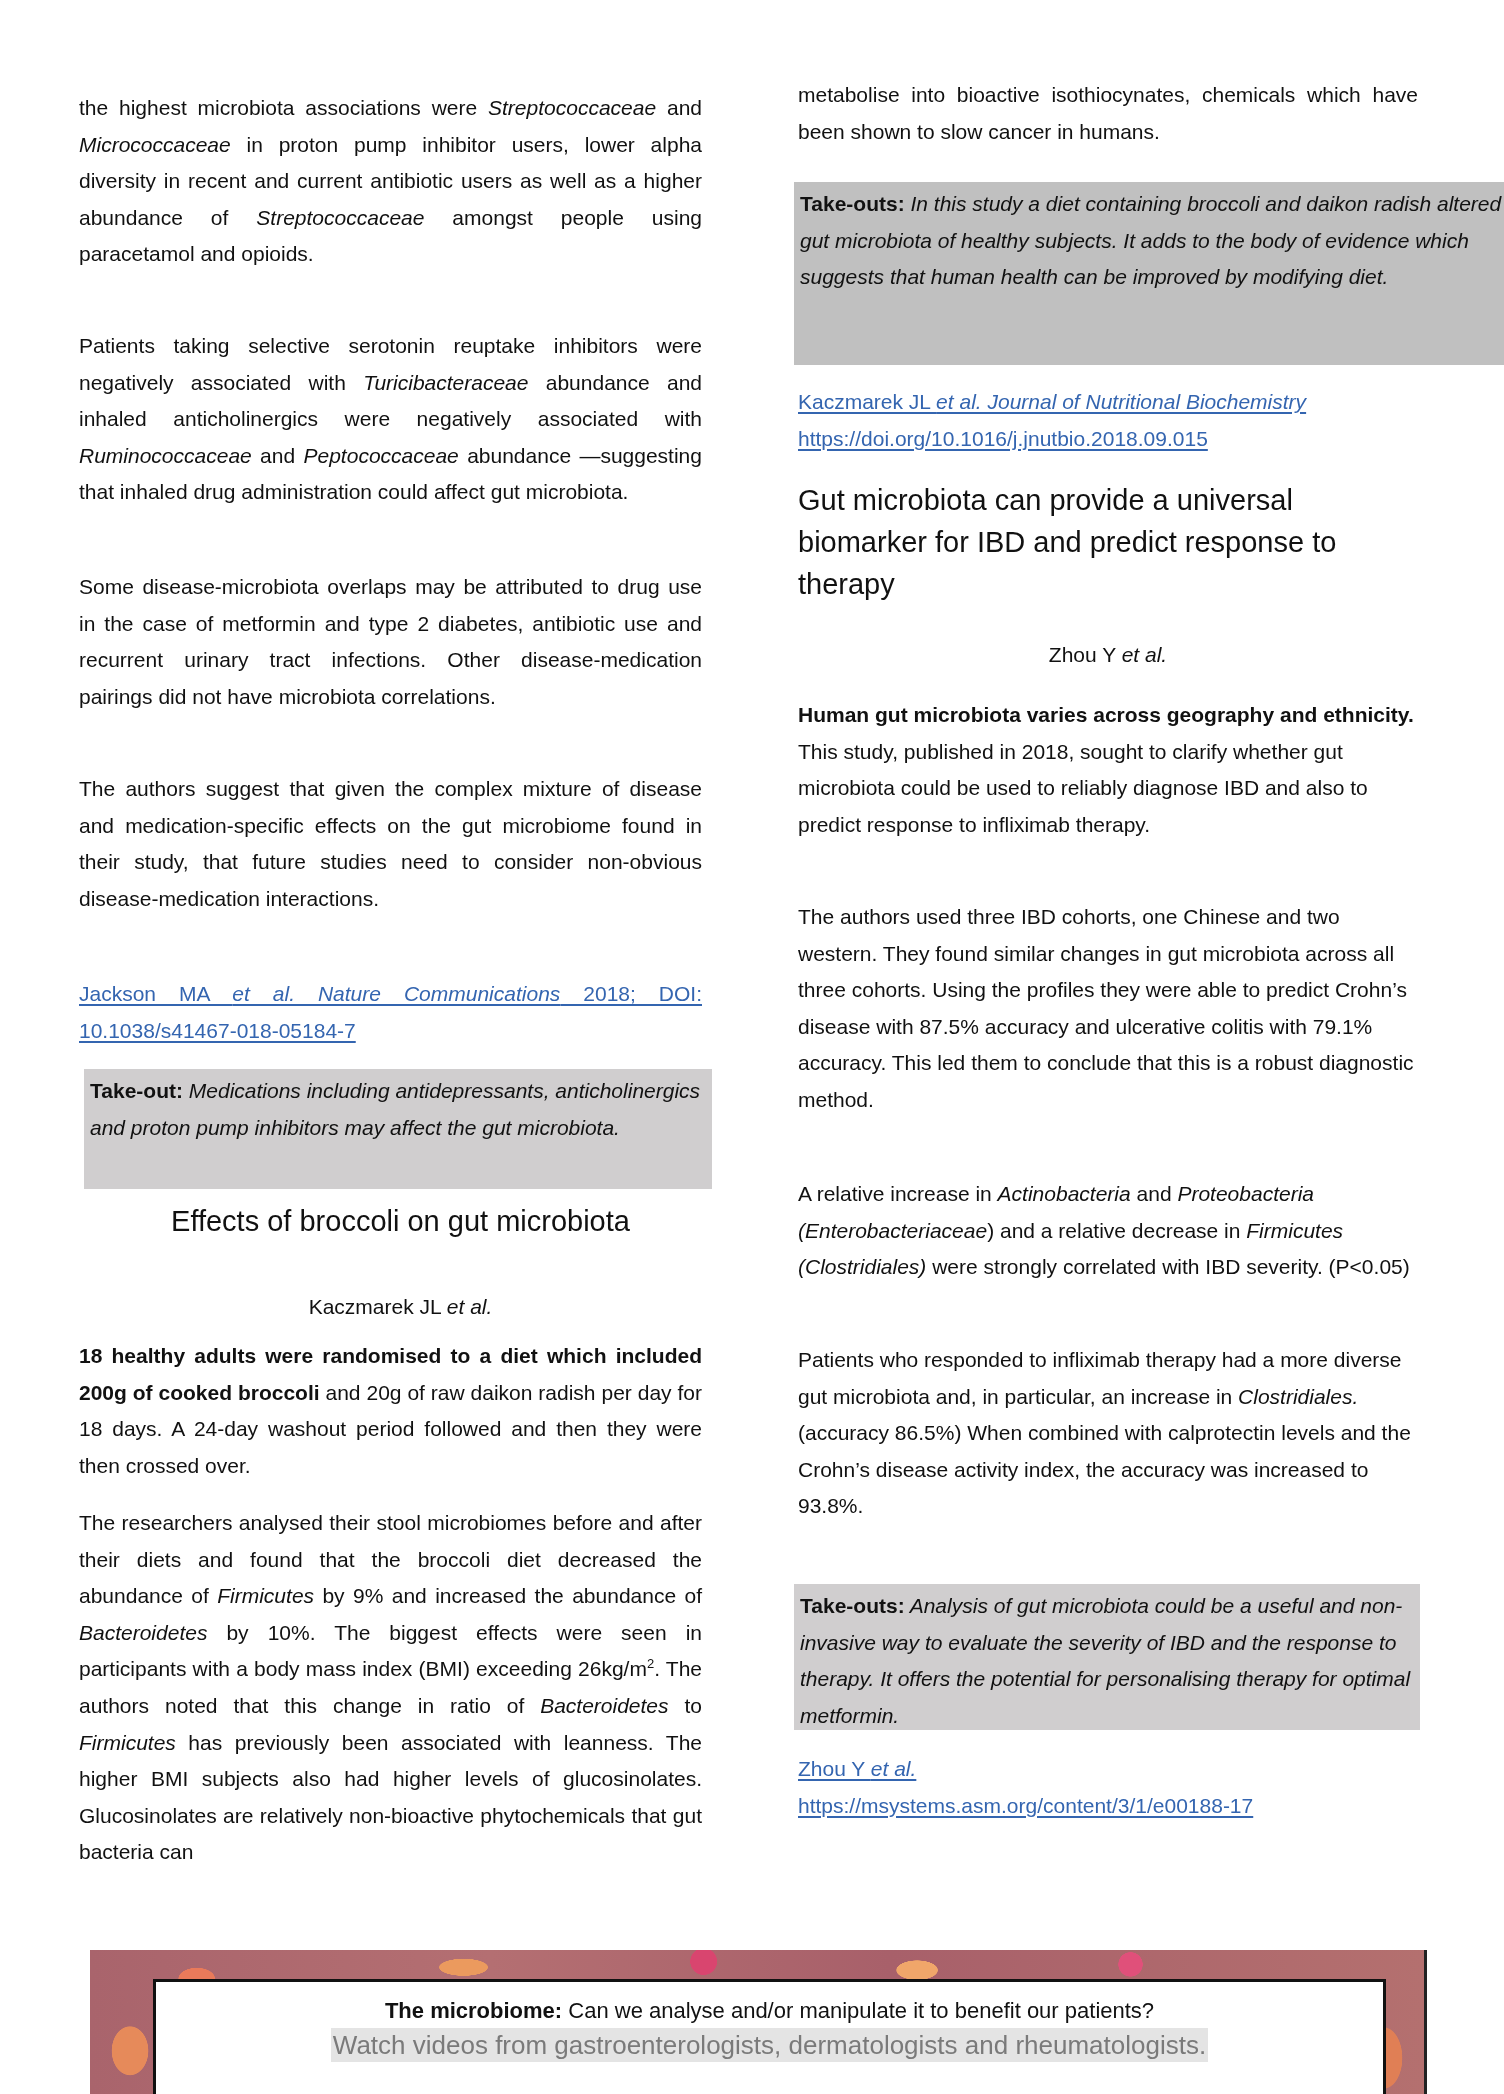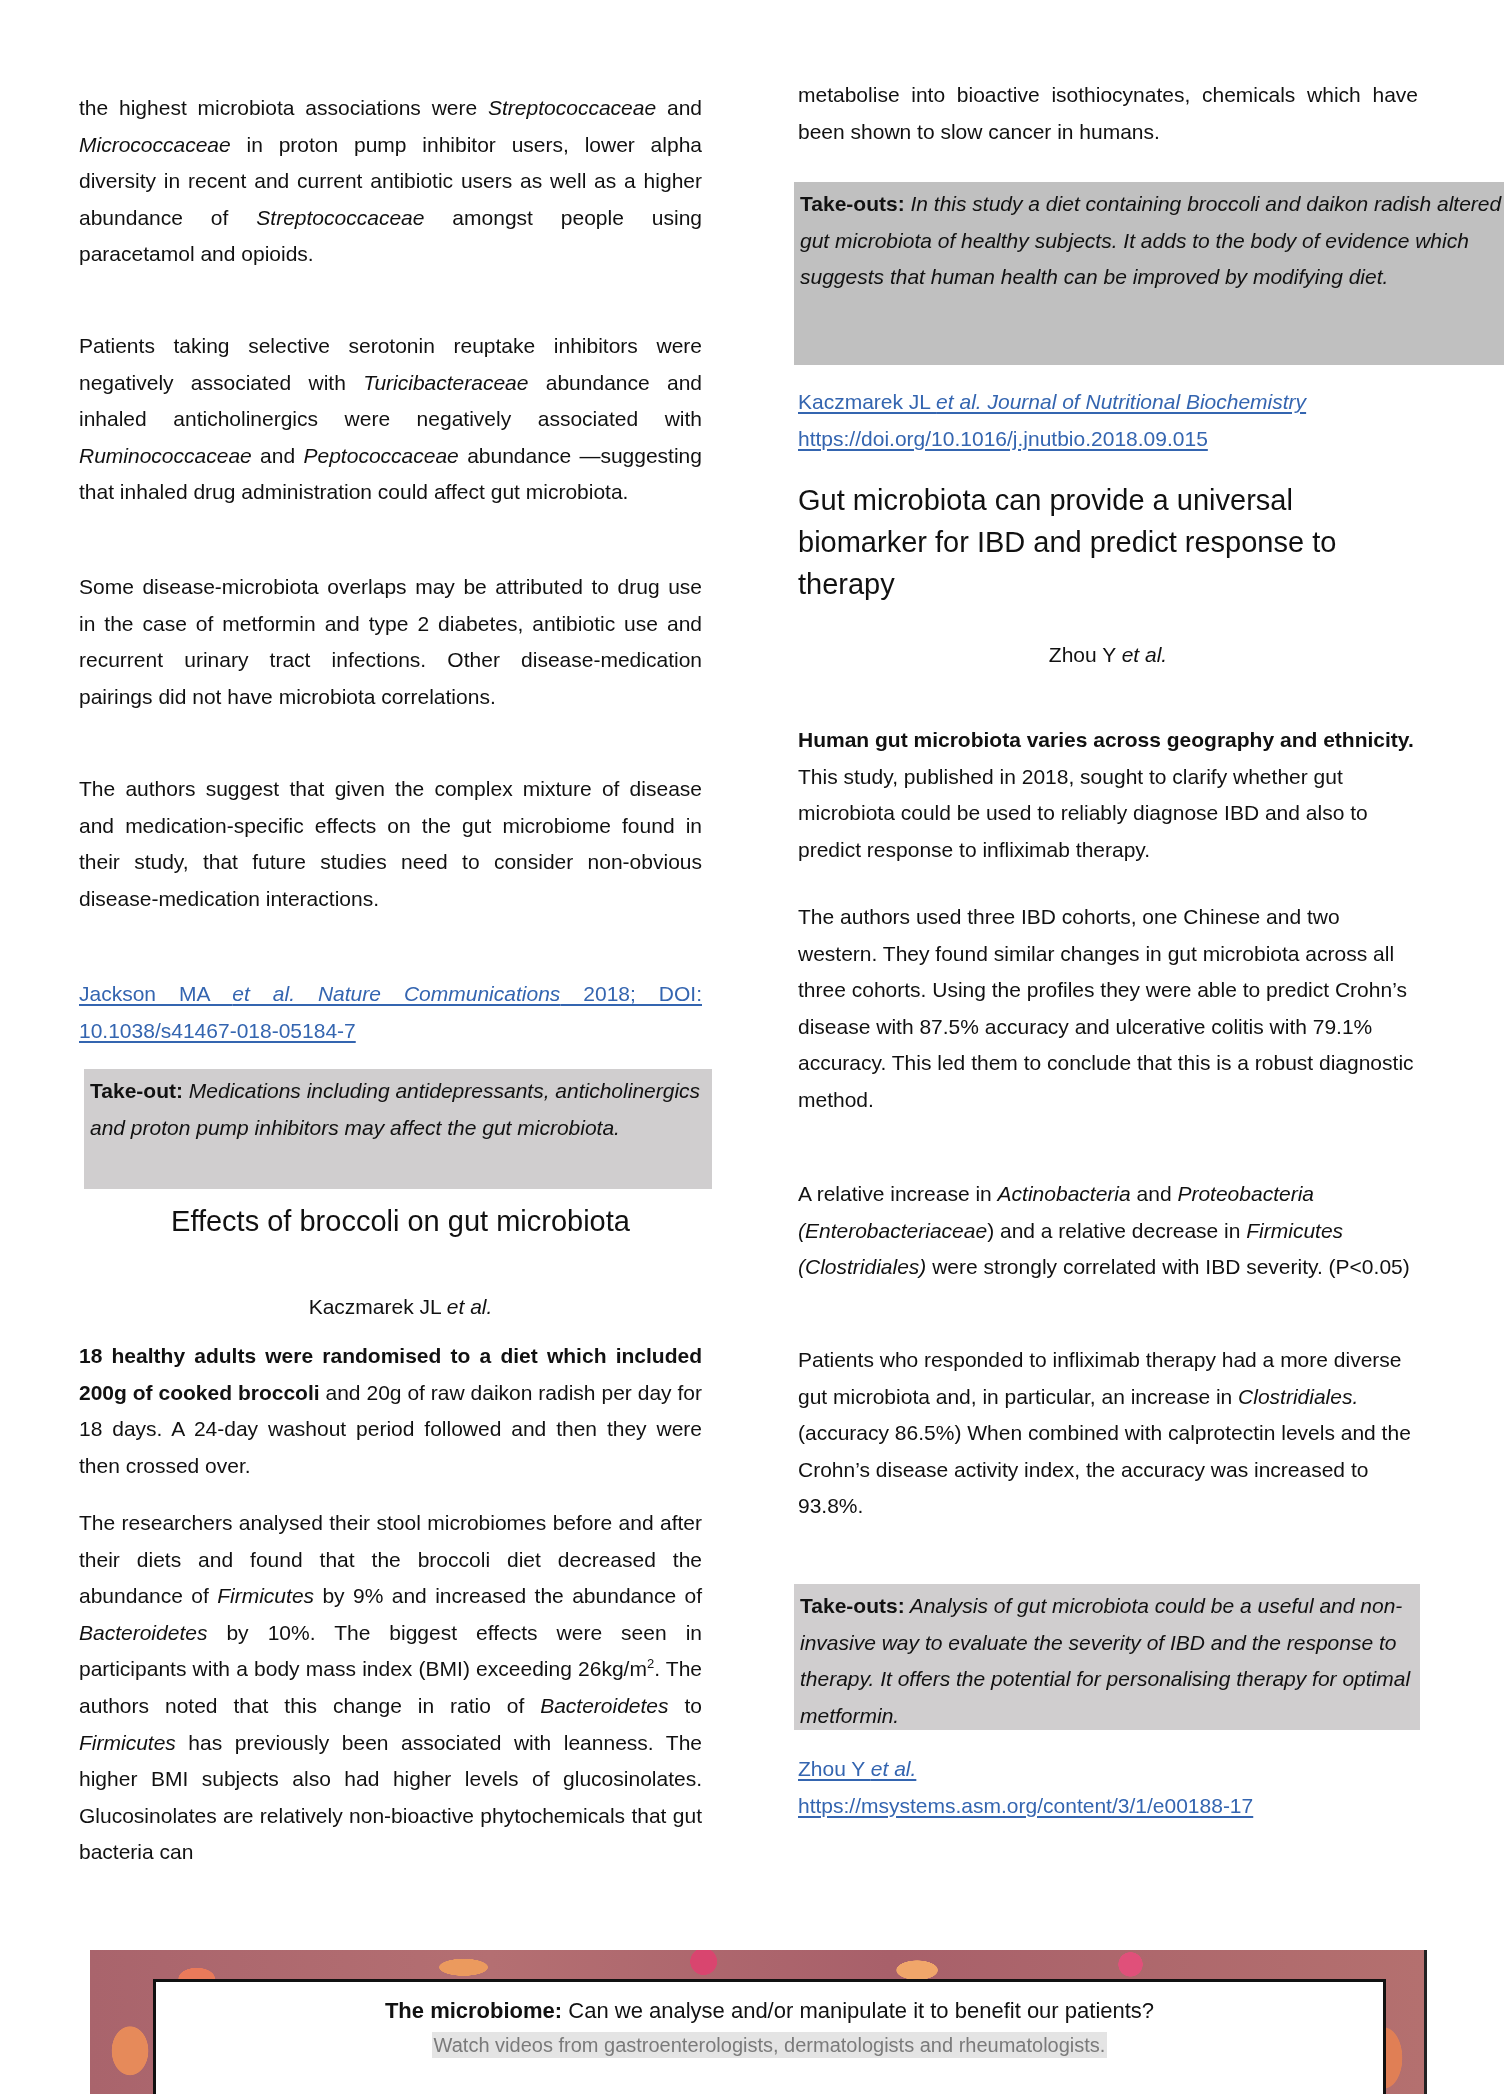--- a/index.html
+++ b/index.html
@@ -30,21 +30,21 @@
               radial-gradient(ellipse 20px 20px at 78% 10%, #e0507a 60%, transparent 62%),
               radial-gradient(ellipse 36px 18px at 90% 30%, #e58c5c 60%, transparent 62%),
               radial-gradient(ellipse 30px 40px at 3% 70%, #e68a5a 60%, transparent 62%),
               radial-gradient(ellipse 30px 50px at 97% 75%, #e07f55 60%, transparent 62%),
               linear-gradient(90deg, #a9646c, #b46f72 30%, #a8606a 60%, #b4706f 100%); }
   .banner-box { position: absolute; left: 153px; top: 1979px; width: 1233px; height: 130px;
                 background: #ffffff; border: 3px solid #111; box-sizing: border-box; }
   .banner-line1 { position: absolute; left: 0; right: 0; top: 14px; text-align: center;
                   font-size: 22px; line-height: 30px; color: #111; }
   .banner-line2 { position: absolute; left: 0; right: 0; top: 48px; text-align: center;
-                  font-size: 20px; line-height: 30px; }
+                  font-size: 26px; line-height: 30px; }
   .banner-line2 span { background: #e4e4e4; color: #7a7a7a; padding: 2px 2px; }
 </style>
 </head>
 <body>
 
 <p class="blk left just" style="top:90px;"><span>the highest microbiota associations were </span><span class="i">Streptococcaceae</span><span> and </span><span class="i">Micrococcaceae</span><span> in proton pump inhibitor users, lower alpha diversity in recent and current antibiotic users as well as a higher abundance of </span><span class="i">Streptococcaceae</span><span> amongst people using paracetamol and opioids.</span></p>
 
 <p class="blk left just" style="top:328px;"><span>Patients taking selective serotonin reuptake inhibitors were negatively associated with </span><span class="i">Turicibacteraceae</span><span> abundance and inhaled anticholinergics were negatively associated with </span><span class="i">Ruminococcaceae</span><span> and </span><span class="i">Peptococcaceae</span><span> abundance —suggesting that inhaled drug administration could affect gut microbiota.</span></p>
 
 <p class="blk left just" style="top:569px;">Some disease-microbiota overlaps may be attributed to drug use in the case of metformin and type 2 diabetes, antibiotic use and recurrent urinary tract infections. Other disease-medication pairings did not have microbiota correlations.</p>
@@ -66,21 +66,21 @@
 <p class="blk right just" style="top:77px;">metabolise into bioactive isothiocynates, chemicals which have been shown to slow cancer in humans.</p>
 
 <div class="takeout takeout-r1"><span class="lbl">Take-outs:</span><span class="txt"> In this study a diet containing broccoli and daikon radish altered the gut microbiota of healthy subjects.  It adds to the body of evidence which suggests that human health can be improved by modifying diet.</span></div>
 
 <p class="blk right" style="top:384px;"><a class="link"><span>Kaczmarek JL </span><span class="i">et al. Journal of Nutritional Biochemistry</span></a><br><a class="link">https://doi.org/10.1016/j.jnutbio.2018.09.015</a></p>
 
 <h2 class="heading" style="left:798px; width:620px; top:479px;">Gut microbiota can provide a universal biomarker for IBD and predict response to therapy</h2>
 
 <div class="byline" style="left:798px; width:620px; top:640px;"><span>Zhou Y </span><span class="i">et al.</span></div>
 
-<p class="blk right" style="top:697px;margin-top:25px;"><span class="b">Human gut microbiota varies across geography and ethnicity.</span><span> This study, published in 2018, sought to clarify whether gut microbiota could be used to reliably diagnose IBD and also to predict response to infliximab therapy.</span></p>
+<p class="blk right" style="top:697px;"><span class="b">Human gut microbiota varies across geography and ethnicity.</span><span> This study, published in 2018, sought to clarify whether gut microbiota could be used to reliably diagnose IBD and also to predict response to infliximab therapy.</span></p>
 
 <p class="blk right" style="top:899px;">The authors used three IBD cohorts, one Chinese and two western. They found similar changes in gut microbiota across all three cohorts. Using the profiles they were able to predict Crohn’s disease with 87.5% accuracy and ulcerative colitis with 79.1% accuracy. This led them to conclude that this is a robust diagnostic method.</p>
 
 <p class="blk right" style="top:1176px;"><span>A relative increase in </span><span class="i">Actinobacteria</span><span> and </span><span class="i">Proteobacteria (Enterobacteriaceae</span><span>) and a relative decrease in </span><span class="i">Firmicutes (Clostridiales)</span><span> were strongly correlated with IBD severity. (P&lt;0.05)</span></p>
 
 <p class="blk right" style="top:1342px;"><span>Patients who responded to infliximab therapy had a more diverse gut microbiota and, in particular, an increase in </span><span class="i">Clostridiales.</span><span> (accuracy 86.5%) When combined with calprotectin levels and the Crohn’s disease activity index, the accuracy was increased to 93.8%.</span></p>
 
 <div class="takeout takeout-r2"><span class="lbl">Take-outs:</span><span class="txt"> Analysis of gut microbiota could be a useful and non-invasive way to evaluate the severity of IBD and the response to therapy. It offers the potential for personalising therapy for optimal metformin.</span></div>
 
 <p class="blk right" style="top:1751px;"><a class="link"><span>Zhou Y </span><span class="i">et al.</span></a><br><a class="link">https://msystems.asm.org/content/3/1/e00188-17</a></p>

